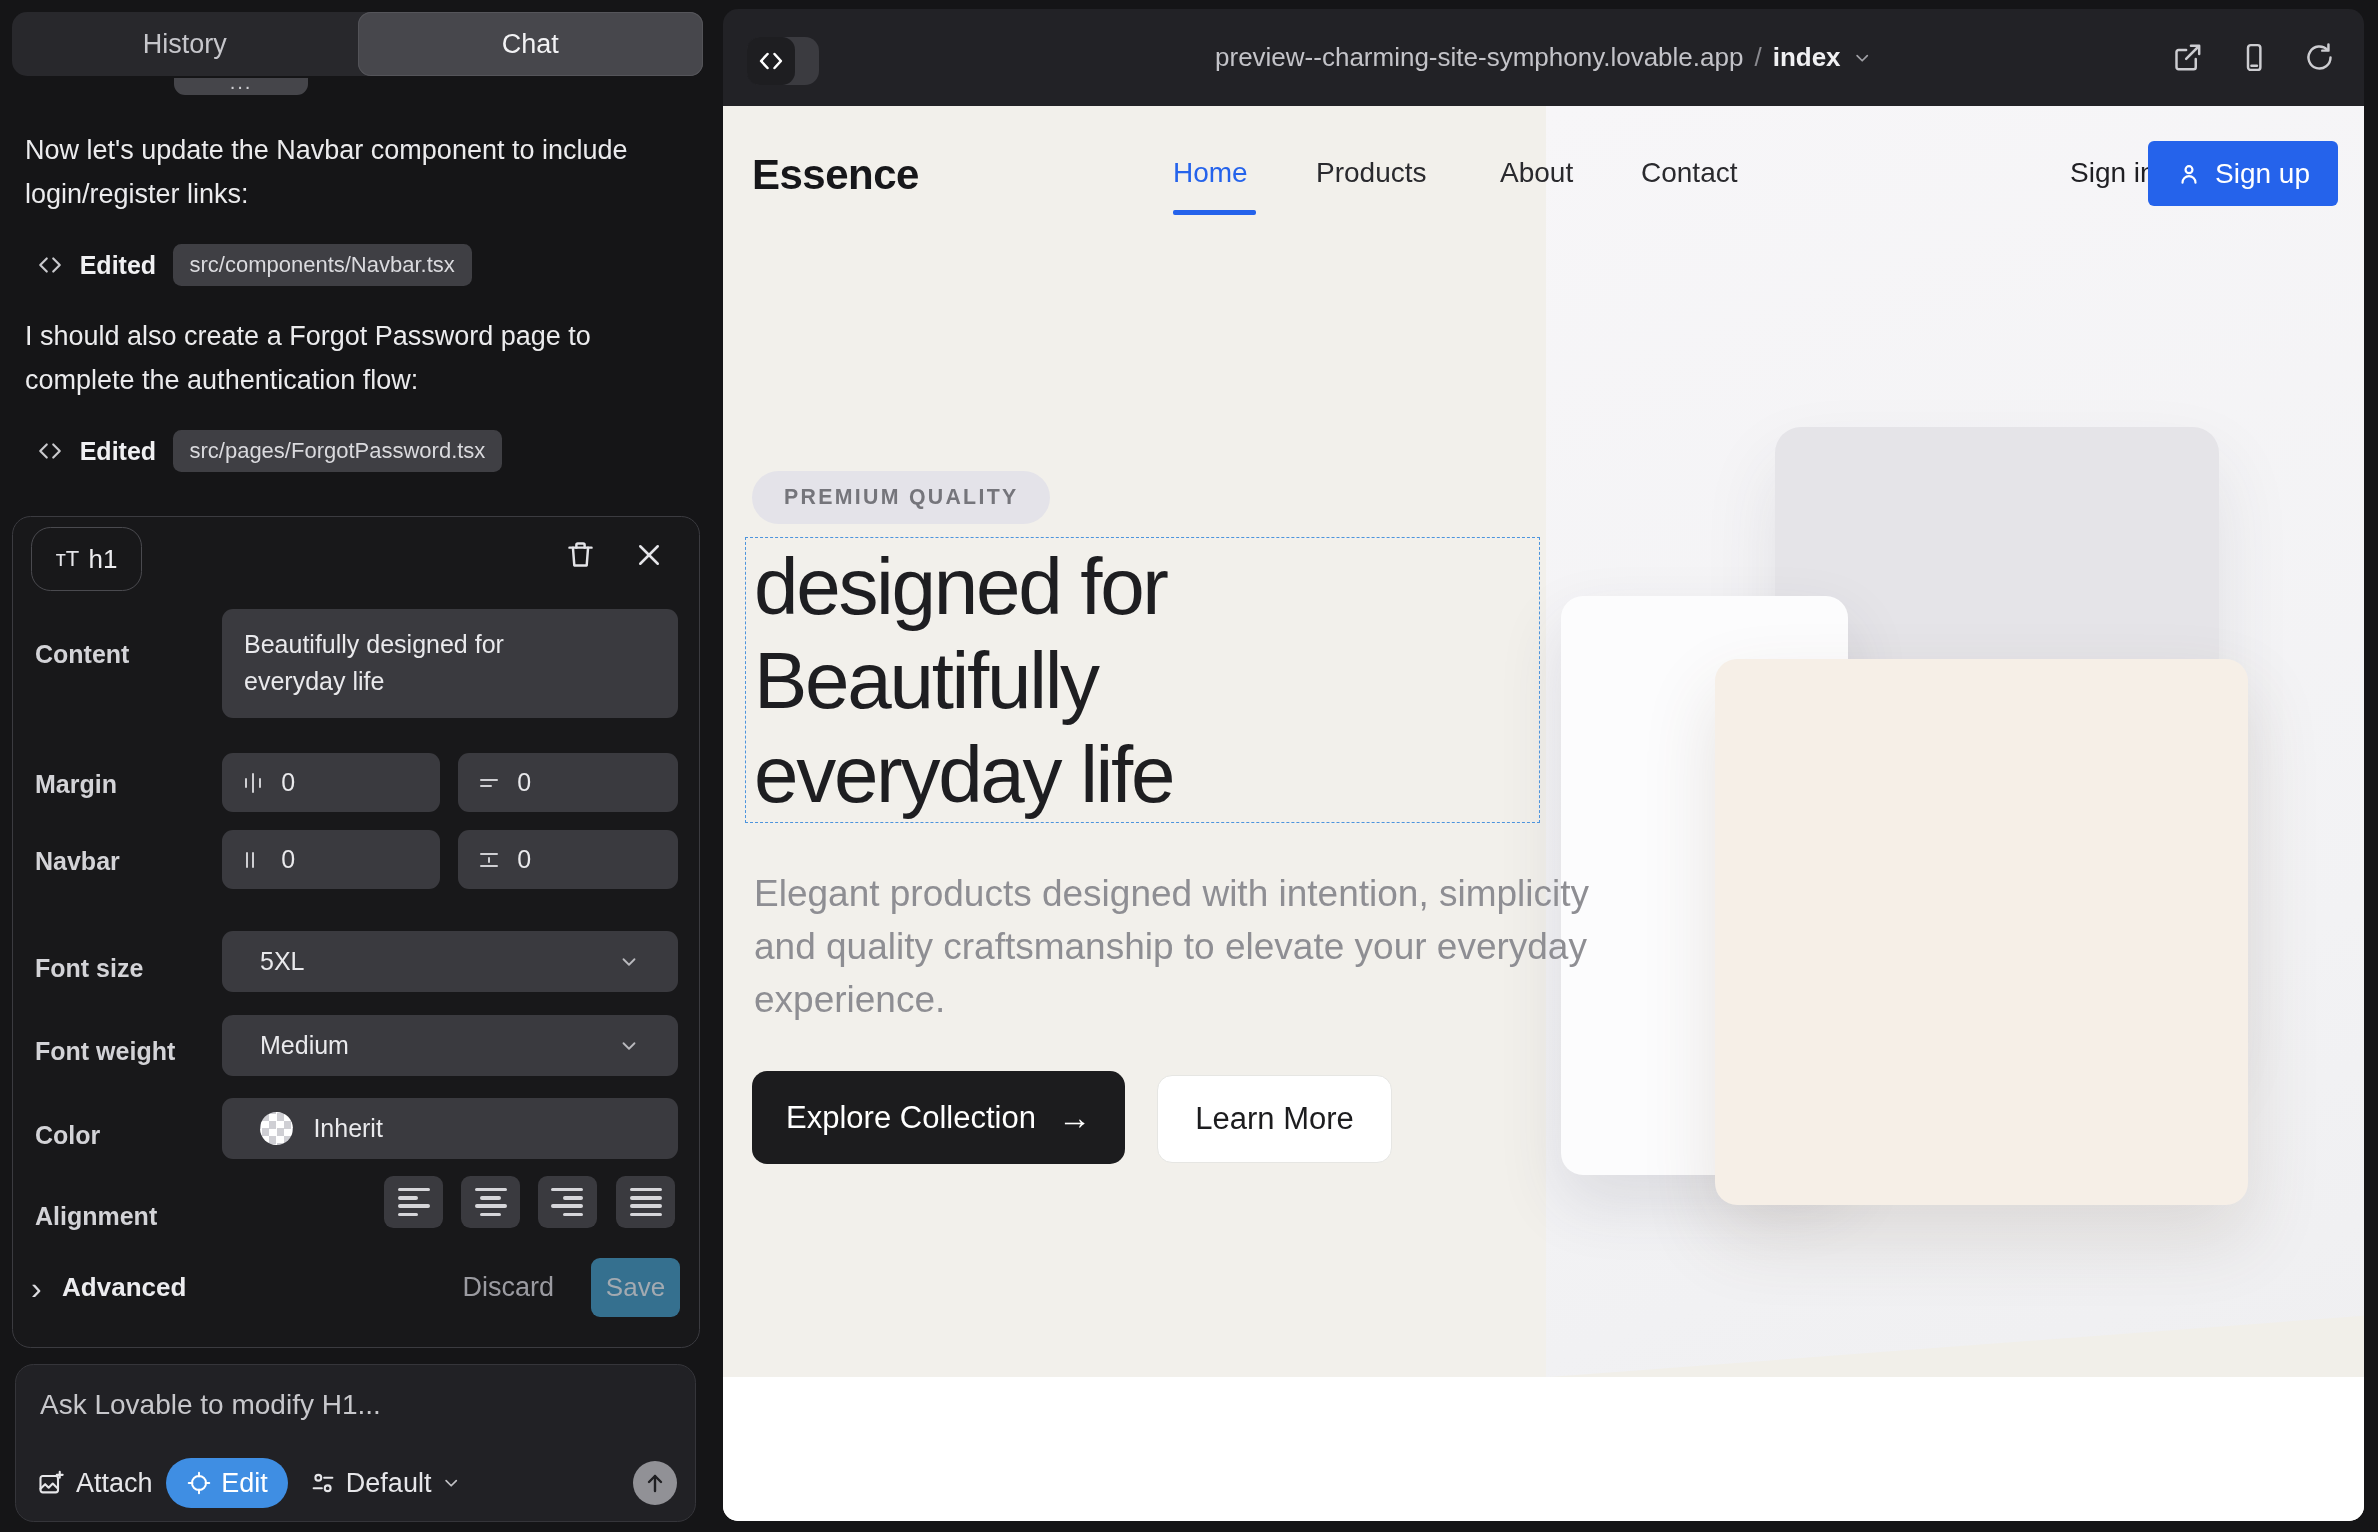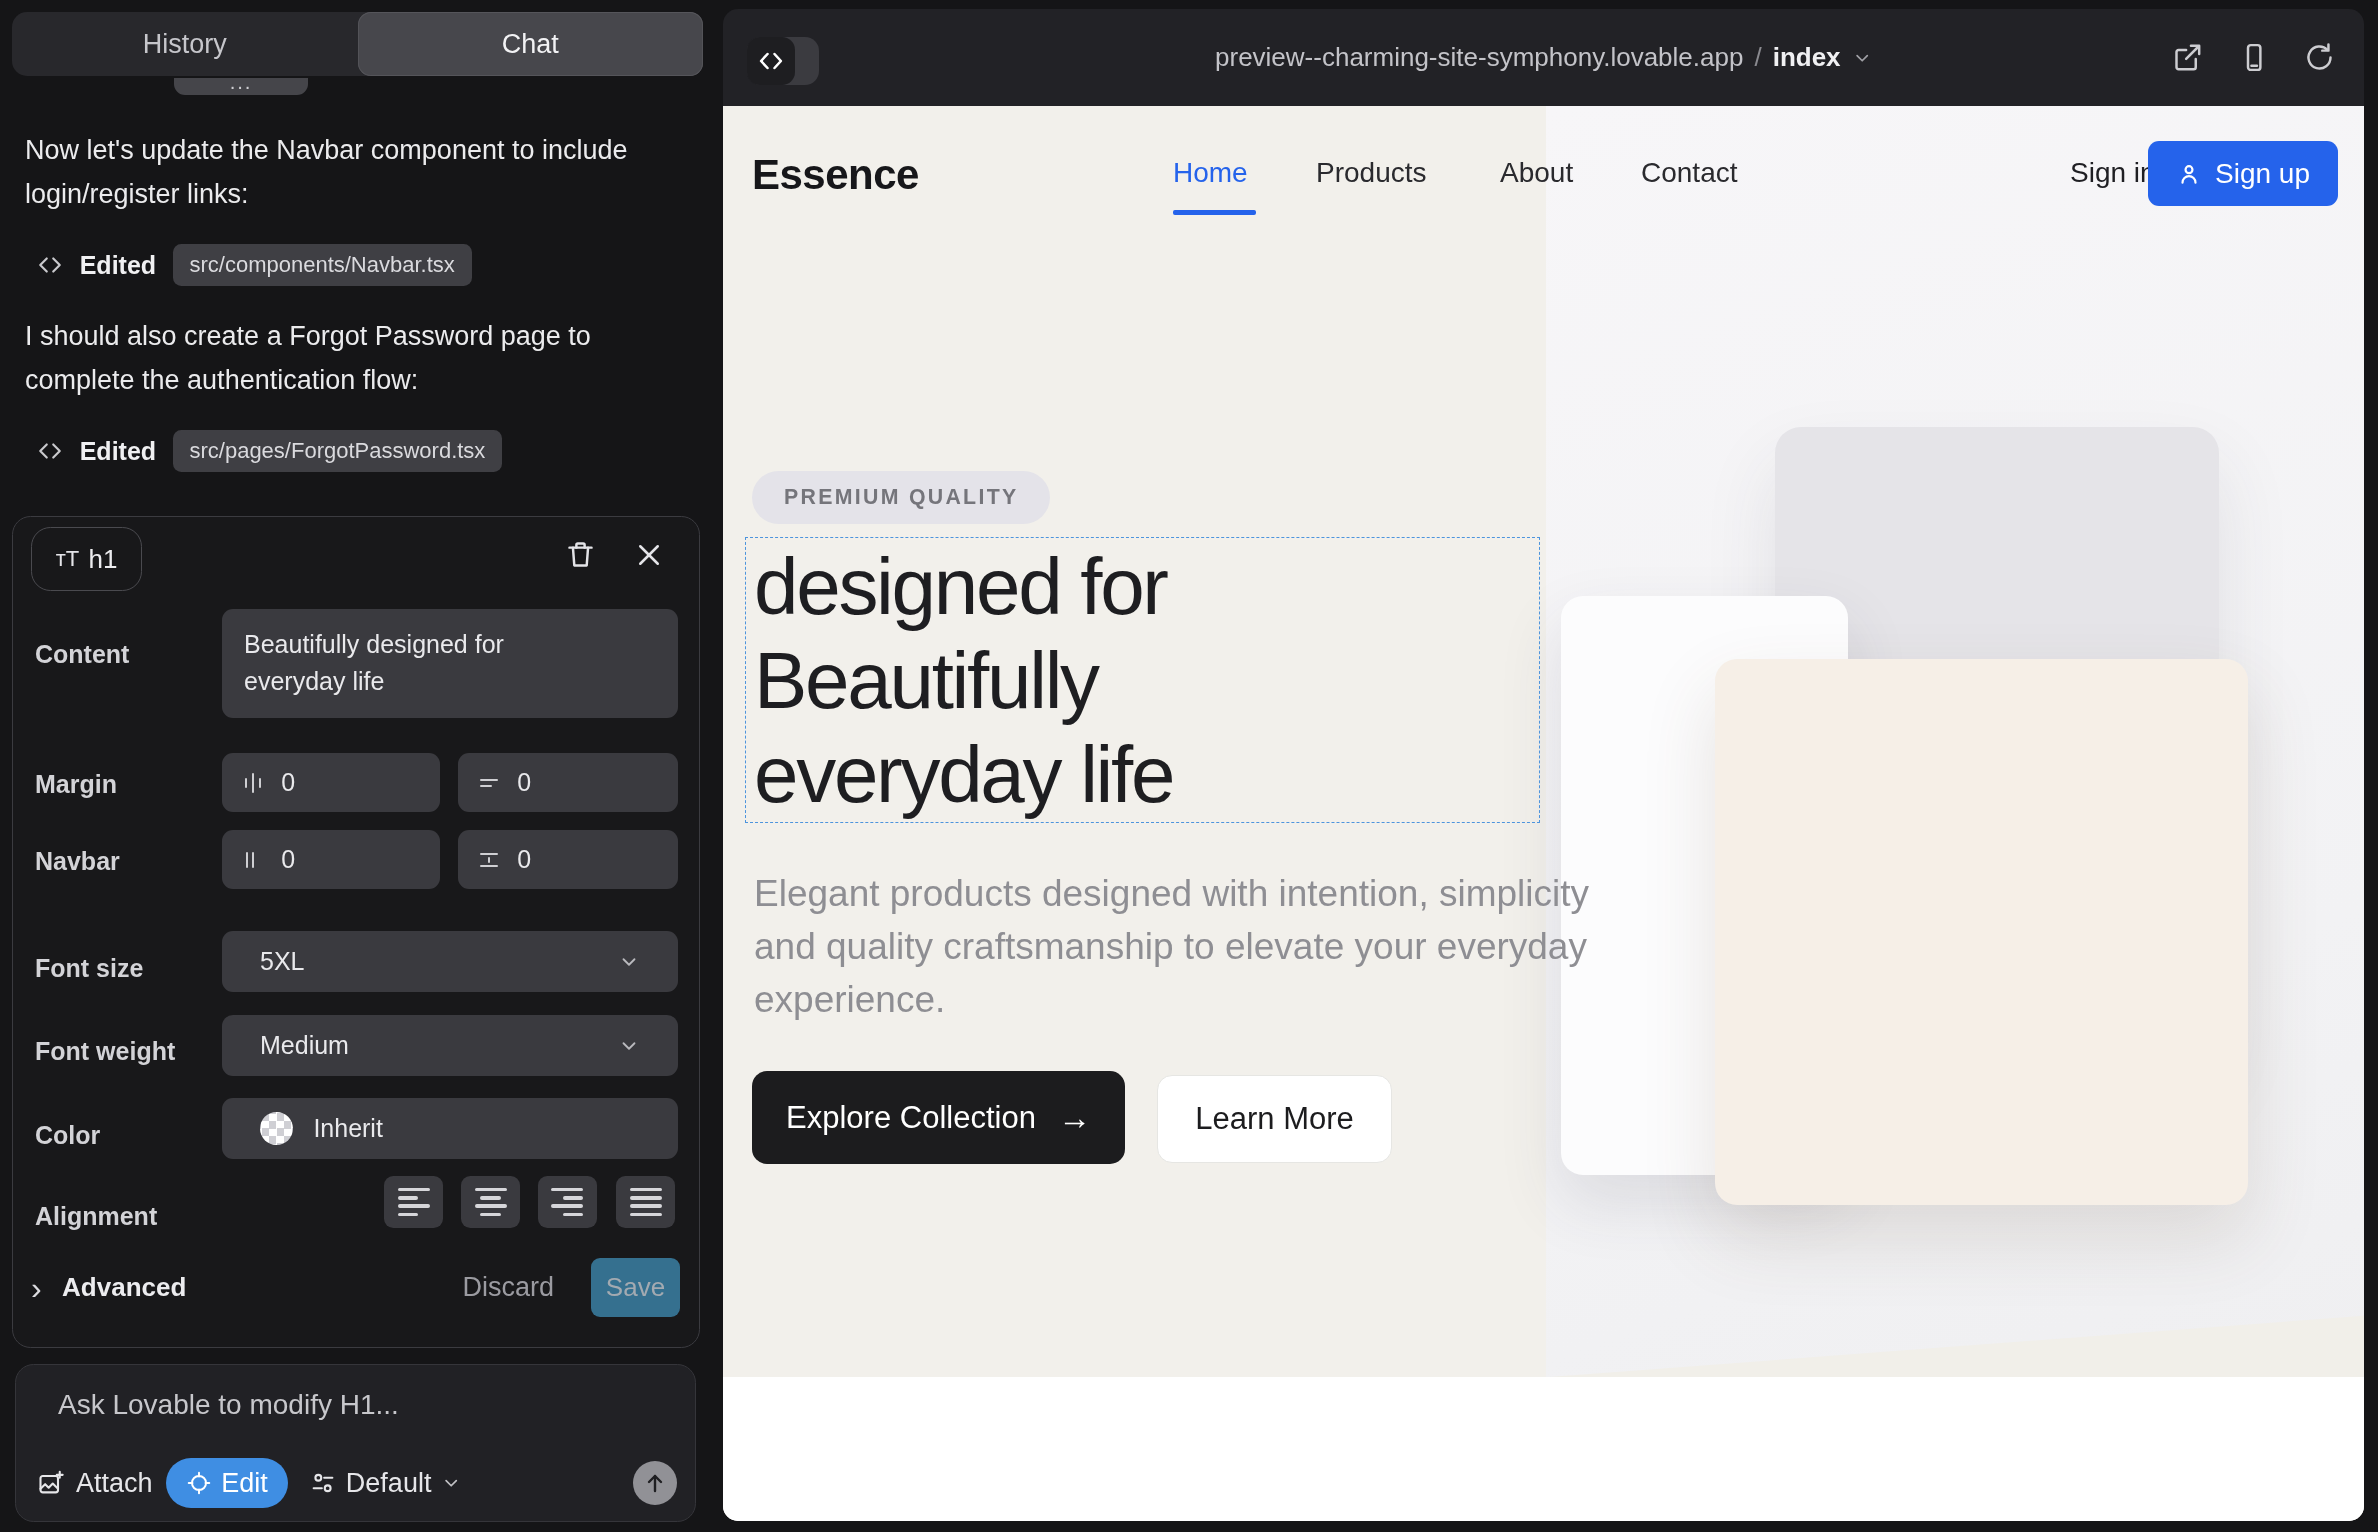--- a/index.html
+++ b/index.html
@@ -53,21 +53,21 @@
   .al-just i { width:32px; }
 
   .adv-row { left:31px; top:1258px; width:649px; height:59px; display:flex; align-items:center; }
   .adv-chev { font-size:32px; color:#dcdce0; margin-right:20.4px; line-height:1; }
   .adv-label { font-size:26px; font-weight:600; color:#ececef; }
   .discard { margin-left:auto; font-size:27px; color:#9b9ba1; margin-right:37px; cursor:pointer;text-align:right; }
   .save { width:89px; height:59px; border-radius:9px; background:#35708f; color:#a3aab1; font-size:26px; display:flex; align-items:center; justify-content:center; cursor:pointer; }
 
   
   .composer { left:15px; top:1364px; width:681px; height:158px; background:#212125; border:0.9px solid #35353a; border-radius:18.6px; }
-  .composer-input { left:58px; top:1389px; width:557px; background:transparent; border:none; outline:none; font-size:28px; color:#e9e9ec; font-family:inherit; }
+  .composer-input { left:40px; top:1389px; width:557px; background:transparent; border:none; outline:none; font-size:28px; color:#e9e9ec; font-family:inherit; }
   .composer-input::placeholder { color:#c7c7cb; opacity:1; }
   .composer-row { left:37px; top:1458px; width:640px; height:50px; display:flex; align-items:center; gap:13px; }
   .attach { display:flex; align-items:center; gap:11px; color:#e6e6e9; font-size:27px; cursor:pointer; }
   .edit-pill { display:flex; align-items:center; gap:9.3px; background:#3f8ee3; color:#ffffff; font-size:27px; border-radius:25px; padding:9.3px 20.4px; cursor:pointer; }
   .mode { display:flex; align-items:center; gap:9.3px; color:#e6e6e9; font-size:27px; margin-left:7.4px; cursor:pointer; }
   .send { margin-left:auto; width:44px; height:44px; border-radius:50%; background:#919196; display:flex; align-items:center; justify-content:center; cursor:pointer; }
 
   
   .preview { left:723px; top:9.3px; width:1641px; height:1512px; background:#222226; border-radius:15px; overflow:hidden; }
   .toggle { left:24px; top:28px; width:72px; height:48px; background:#3b3b40; border-radius:14px; }
@@ -85,21 +85,21 @@
   .card.gray  { left:229px; top:321px; width:444px; height:631px; border-radius:26px; background:#e5e4e8; box-shadow:0 37px 74px rgba(60,60,80,.10); }
   .card.white { left:15px;  top:490px; width:287px; height:579px; border-radius:22px; background:#fcfcfd; box-shadow:0 28px 65px rgba(60,60,80,.12); }
   .card.cream { left:169px; top:553px; width:533px; height:546px; border-radius:22px; background:#f6efe7; box-shadow:0 33px 74px rgba(90,70,50,.14); }
   .bottom-band { left:0; top:1271px; width:1641px; height:144px; background:#ffffff; }
 
   .brand { left:29px; top:39px; height:59px; display:flex; align-items:center; font-size:42px; font-weight:700; color:#17171a; letter-spacing:-0.5px; }
   .navlink { top:51px; font-size:28px; color:#2a2a2e; cursor:pointer; }
   .navlink.active { color:#2563eb; }
   .nav-underline { left:450px; top:104px; width:83px; height:4.6px; background:#2563eb; border-radius:1.9px; }
   .signin { left:1347px; top:51px; font-size:28px; color:#1f1f23; cursor:pointer; }
-  .signup { left:1425px; top:35px; width:190px; height:65px; background:#2563eb; border-radius:11px; color:#ffffff; font-size:28px; display:flex; align-items:center; justify-content:center; gap:13px; cursor:pointer; }
+  .signup { left:1425px; top:35px; width:190px; height:65px; background:#2563eb; border-radius:6px; color:#ffffff; font-size:28px; display:flex; align-items:center; justify-content:center; gap:13px; cursor:pointer; }
 
   .badge { left:29px; top:365px; height:53px; padding:0 32px; background:#e4e3e9; border-radius:27px; display:inline-flex; align-items:center; font-size:21.3px; letter-spacing:2.3px; color:#75757b; font-weight:600; }
   .sel-box { left:22px; top:431px; width:795px; height:286px; border:1.9px dashed #4d94dd; }
   .hero-h1 { left:31px; top:434px; font-size:80px; line-height:94px; font-weight:500; color:#1e1e21; letter-spacing:-2.3px; }
   .hero-h1 span { display:block; }
   .hero-p { left:31px; top:761px; width:835px; font-size:37px; line-height:53px; color:#8e8e93; }
   .cta1 { left:29px; top:965px; width:373px; height:93px; background:#1c1c1e; border-radius:15px; color:#ffffff; font-size:31px; display:flex; align-items:center; justify-content:center; gap:22px; cursor:pointer; }
   .cta1 .arr { font-size:33px; }
   .cta2 { left:434px; top:969px; width:235px; height:88px; background:#ffffff; border:1.9px solid #e6e6e3; border-radius:15px; color:#1c1c1e; font-size:31px; display:flex; align-items:center; justify-content:center; cursor:pointer; }
 </style>

